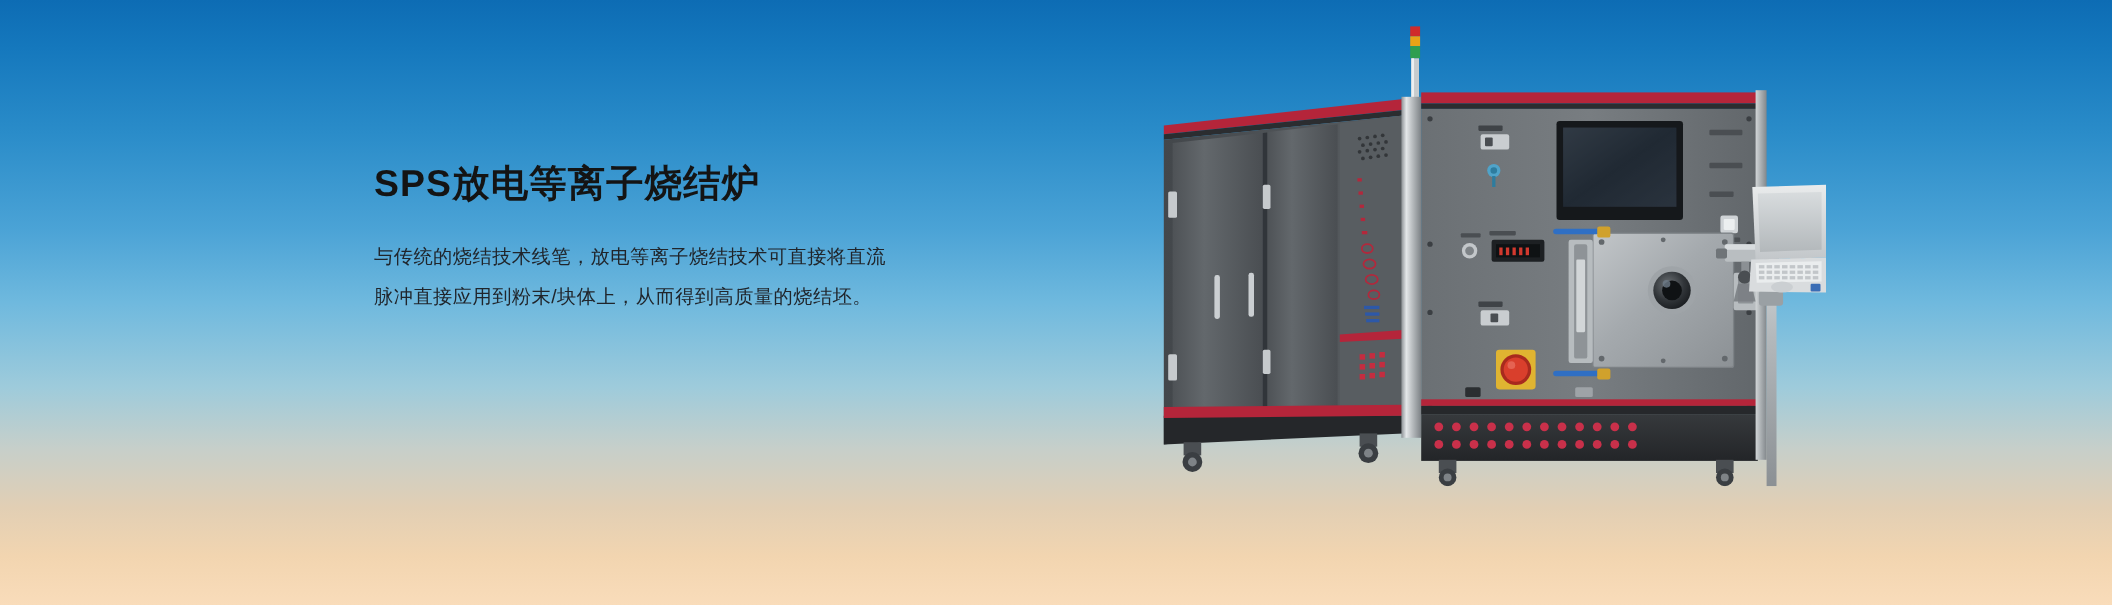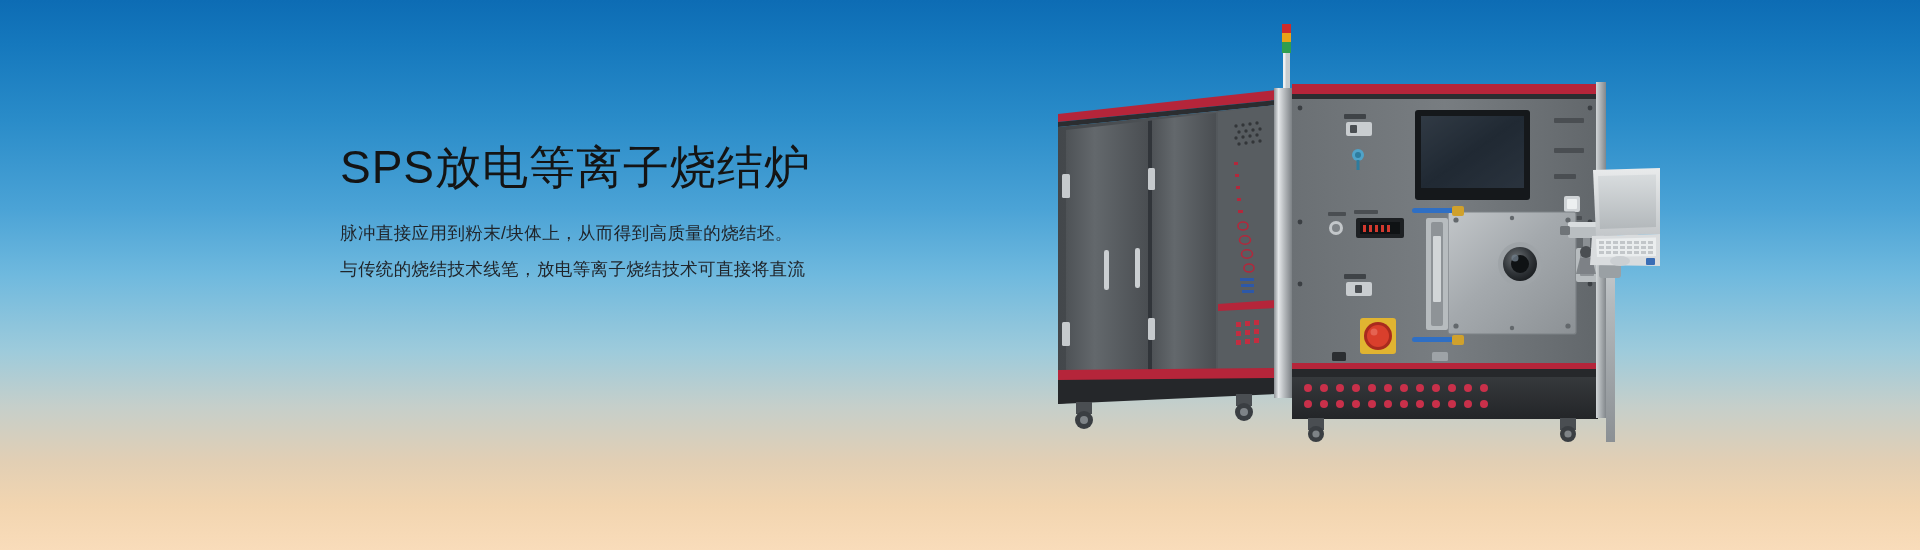--- a/index.html
+++ b/index.html
@@ -20,21 +20,21 @@
       #c6cfca 74%,
       #e2cfb4 84%,
       #f2d5b0 92%,
       #f9dcba 100%);
   }
   
   #text-block {
     position:absolute; left:340px; top:145px; width:560px;
   }
   #title {
-    font-size:46px; color:#141414; font-weight:400;
+    font-size:34px; color:#141414; font-weight:700;
     letter-spacing:1px; line-height:44px; white-space:nowrap;
   }
   #desc {
     margin-top:26px; font-size:17.5px; color:#20252b;
     line-height:36px; letter-spacing:0.4px;
   }
   #desc div { white-space:nowrap; }
 
   
   #machine {
@@ -43,22 +43,22 @@
   #machine svg { display:block; }
 </style>
 </head>
 <body>
 
 <div id="banner">
 
   <div id="text-block">
     <div id="title">SPS放电等离子烧结炉</div>
     <div id="desc">
+      <div>与传统的烧结技术线笔，放电等离子烧结技术可直接将直流</div>
       <div>脉冲直接应用到粉末/块体上，从而得到高质量的烧结坯。</div>
-      <div>与传统的烧结技术线笔，放电等离子烧结技术可直接将直流</div>
     </div>
   </div>
 
   <div id="machine">
     <svg width="620" height="420" viewBox="0 0 620 420" xmlns="http://www.w3.org/2000/svg">
       <defs>
         <linearGradient id="gCabDoor" x1="0" y1="0" x2="1" y2="0">
           <stop offset="0%" stop-color="#4e5256"></stop>
           <stop offset="35%" stop-color="#63686c"></stop>
           <stop offset="100%" stop-color="#4a4e52"></stop>

